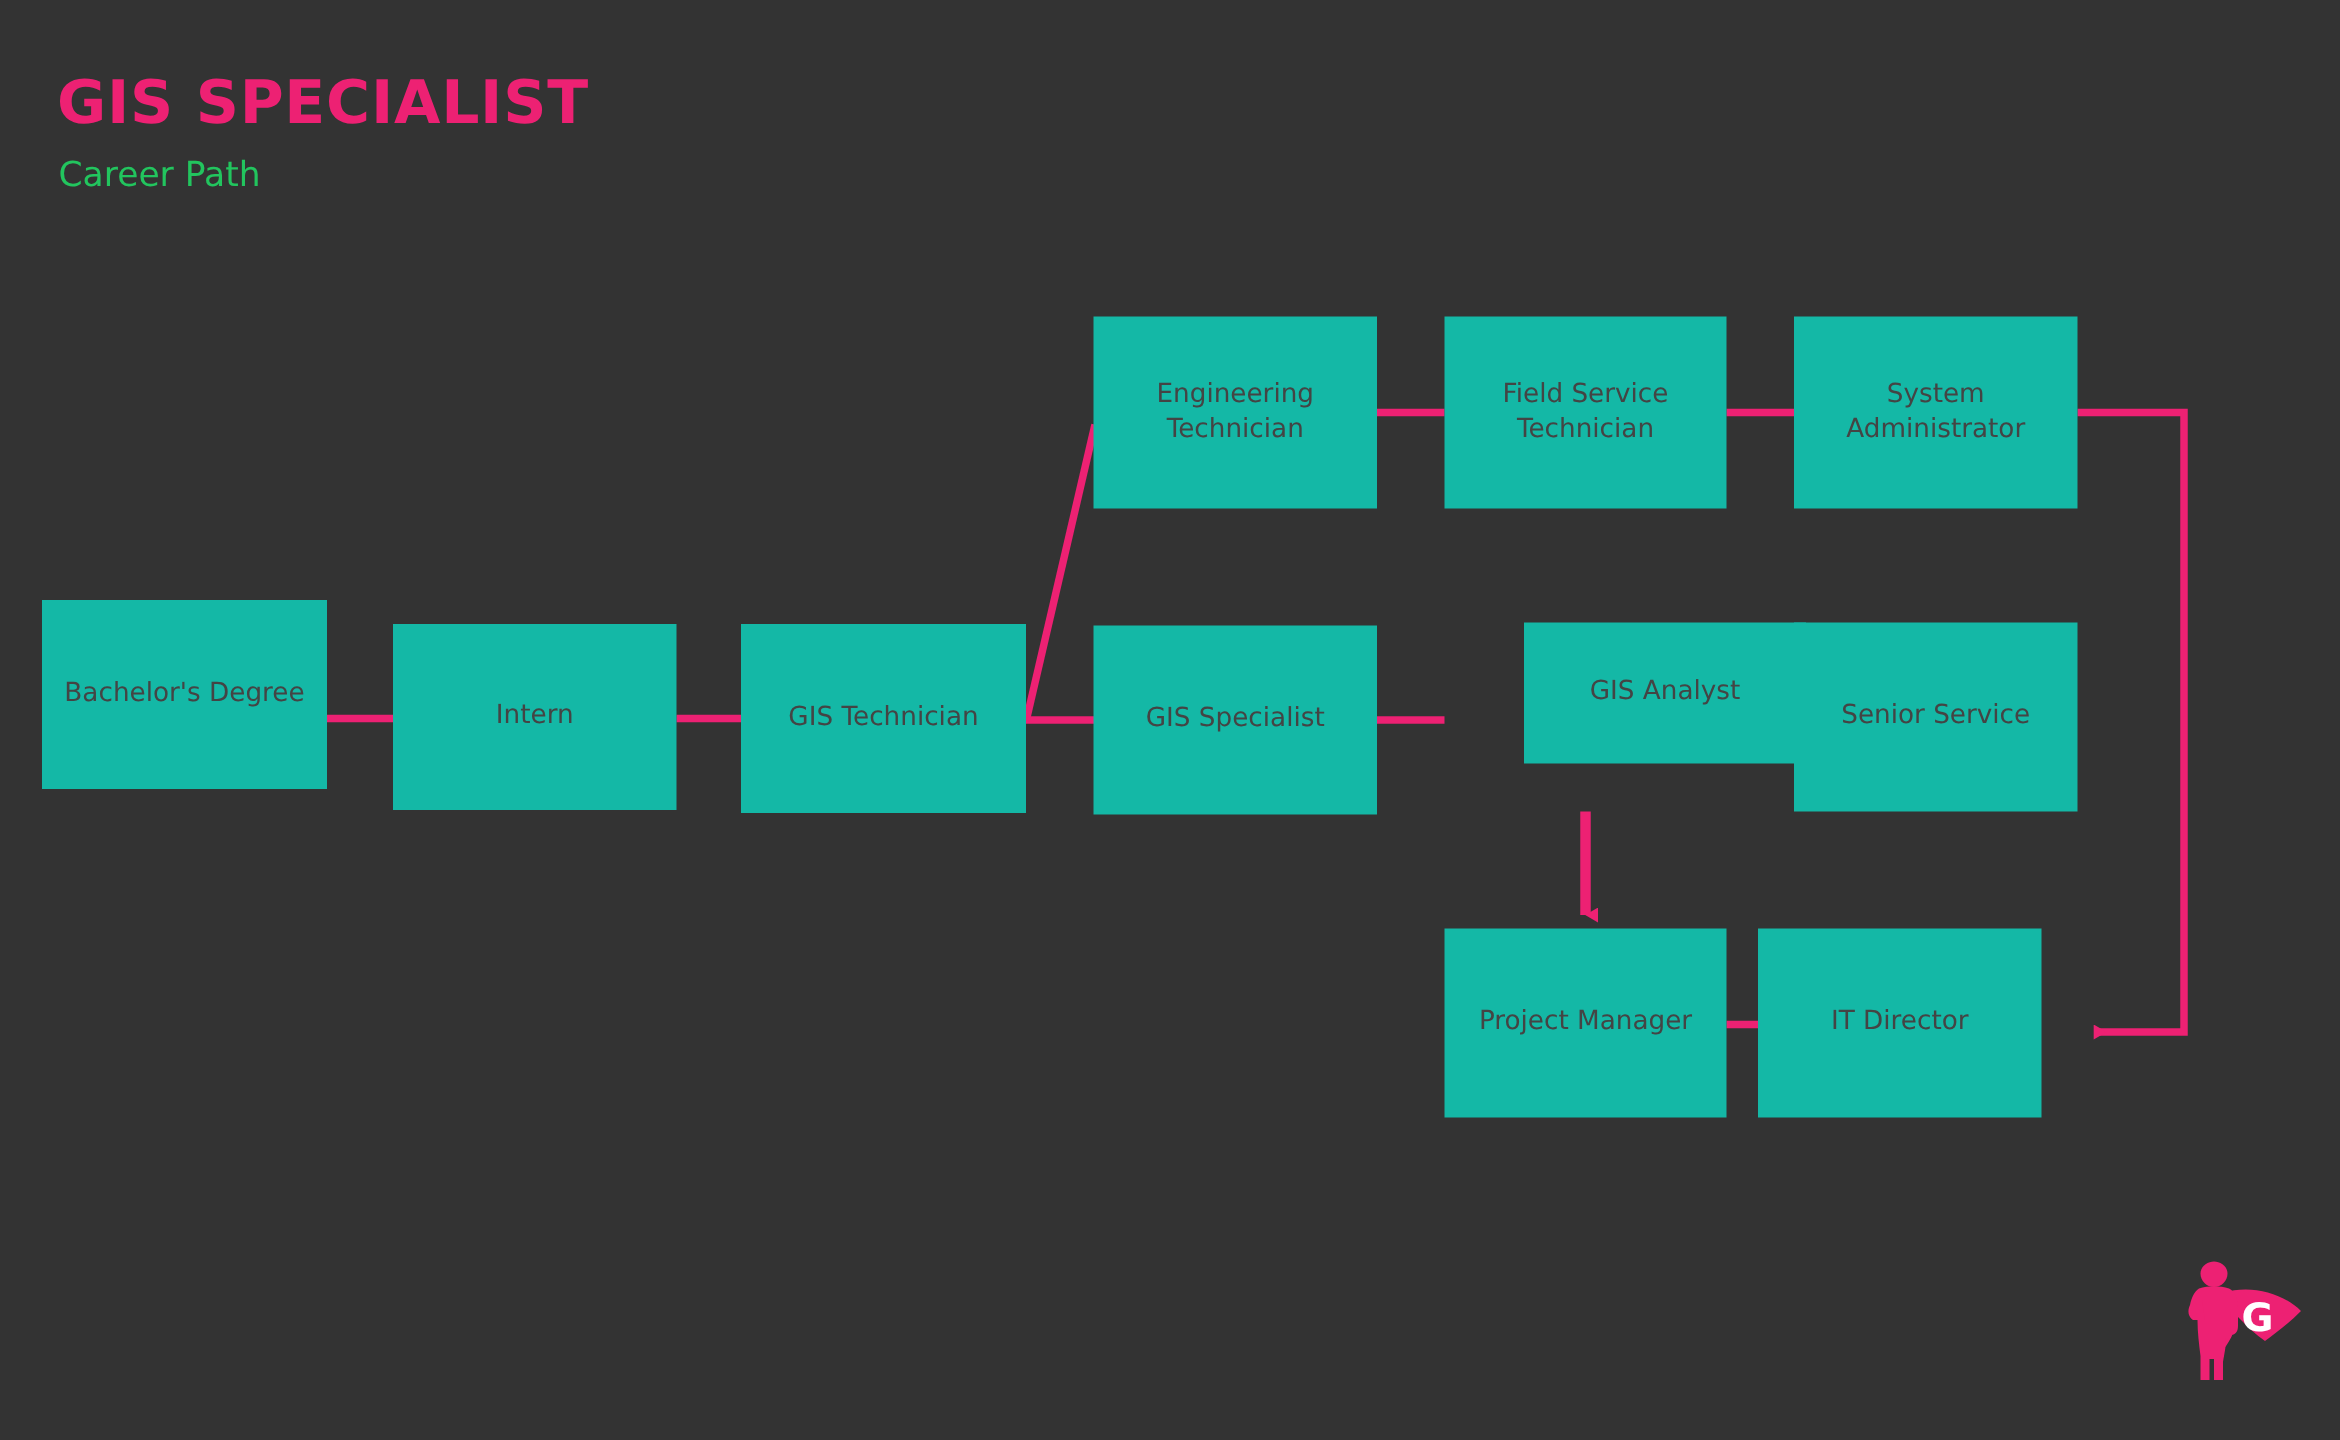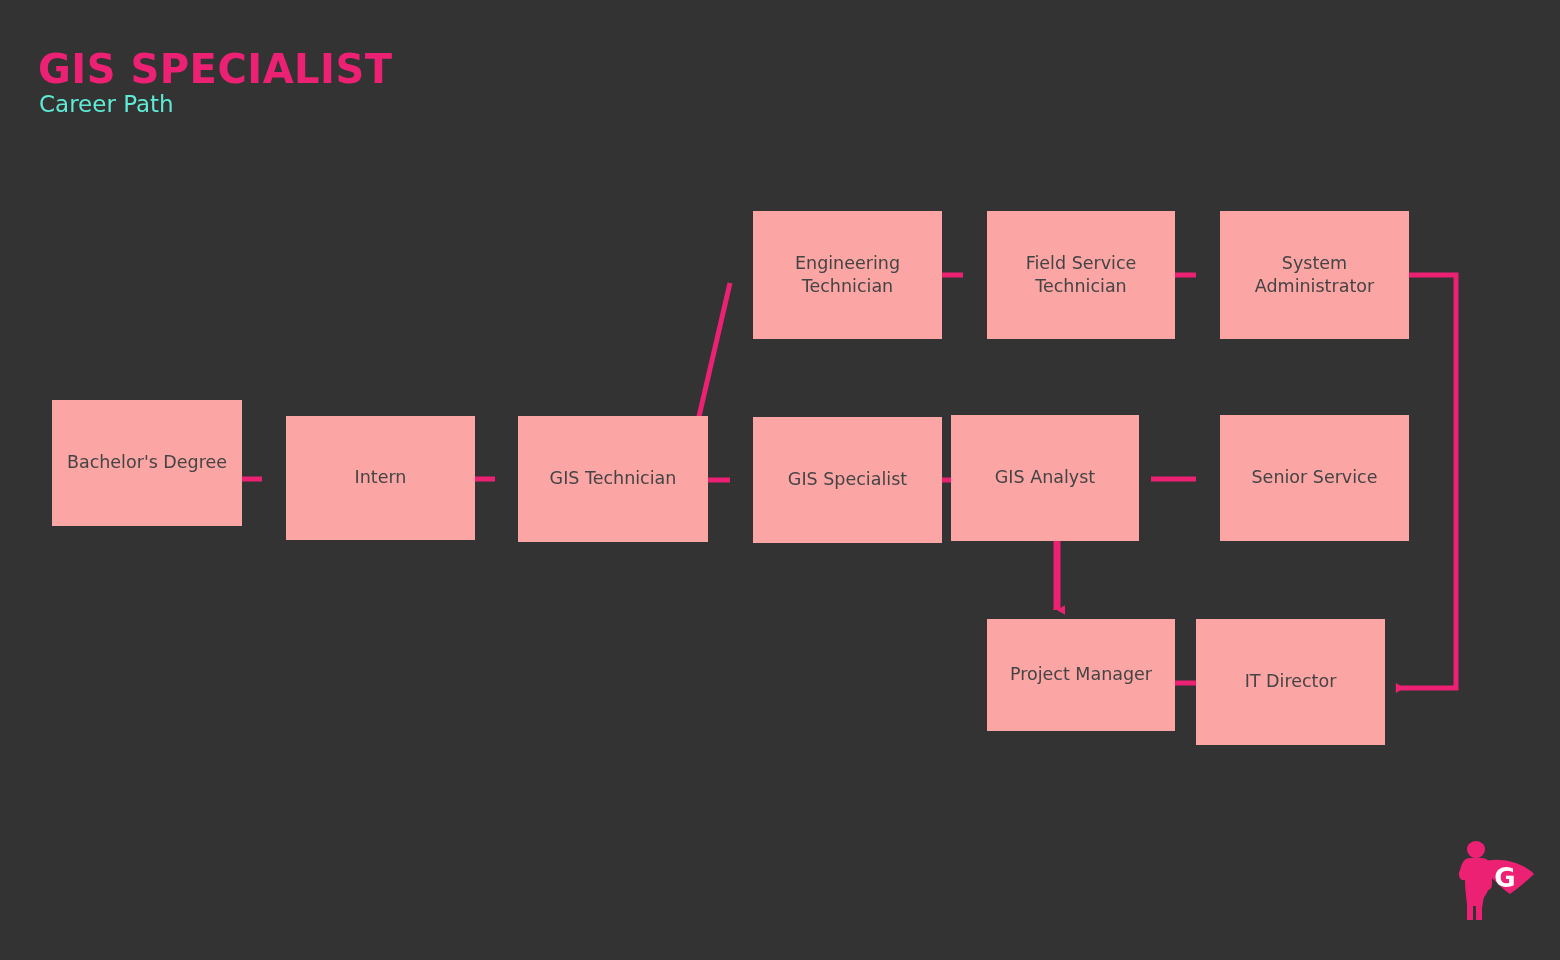--- a/index.html
+++ b/index.html
@@ -33,46 +33,45 @@
     font-weight: bold;
     color: #ED2173;
     letter-spacing: 0.5px;
     line-height: 1.05;
     margin: 0;
     white-space: nowrap;
   }
   #subtitle {
     font-size: 23px;
     font-weight: normal;
-    color: #5eead4;
-    margin: 2px 0 0 1px;
+    color: #22c55e;
+    margin: 15px 0 0 1px;
     line-height: 1.1;
     white-space: nowrap;
   }
 
   
   #connectors {
     position: absolute;
     left: 0; top: 0;
     width: 1560px;
     height: 960px;
     pointer-events: none;
   }
 
   
   .node {
     position: absolute;
-    background: #fca5a5;
+    background: #14b8a6;
     display: flex;
     align-items: center;
     justify-content: center;
     text-align: center;
     box-sizing: border-box;
     padding: 4px 10px;
-    margin-left: 24px;
   }
   .node-label {
     font-size: 17.5px;
     color: #444444;
     line-height: 1.33;
     white-space: pre-line;
     font-weight: normal;
   }
 
   
@@ -140,21 +139,21 @@
   </div>
 
   <div class="node" style="left:494px; top:416px; width:190px; height:126px;">
     <span class="node-label">GIS Technician</span>
   </div>
 
   <div class="node" style="left:729px; top:417px; width:189px; height:126px;">
     <span class="node-label">GIS Specialist</span>
   </div>
 
-  <div class="node" style="left:927px; top:415px; width:188px; height:126px;">
+  <div class="node" style="left:1016px; top:415px; width:188px; height:94px;">
     <span class="node-label">GIS Analyst</span>
   </div>
 
   <div class="node" style="left:1196px; top:415px; width:189px; height:126px;">
     <span class="node-label">Senior Service</span>
   </div>
 
   <div class="node" style="left:729px; top:211px; width:189px; height:128px;">
     <span class="node-label">Engineering
 Technician</span>
@@ -163,21 +162,21 @@
   <div class="node" style="left:963px; top:211px; width:188px; height:128px;">
     <span class="node-label">Field Service
 Technician</span>
   </div>
 
   <div class="node" style="left:1196px; top:211px; width:189px; height:128px;padding-left:10px;">
     <span class="node-label">System
 Administrator</span>
   </div>
 
-  <div class="node" style="left:963px; top:619px; width:188px; height:112px;text-align:right;">
+  <div class="node" style="left:963px; top:619px; width:188px; height:126px;text-align:right;">
     <span class="node-label">Project Manager</span>
   </div>
 
   <div class="node" style="left:1172px; top:619px; width:189px; height:126px;">
     <span class="node-label">IT Director</span>
   </div>
 
 
   <div id="logo">
     <svg viewBox="0 0 92 88" width="92" height="88" xmlns="http://www.w3.org/2000/svg">

